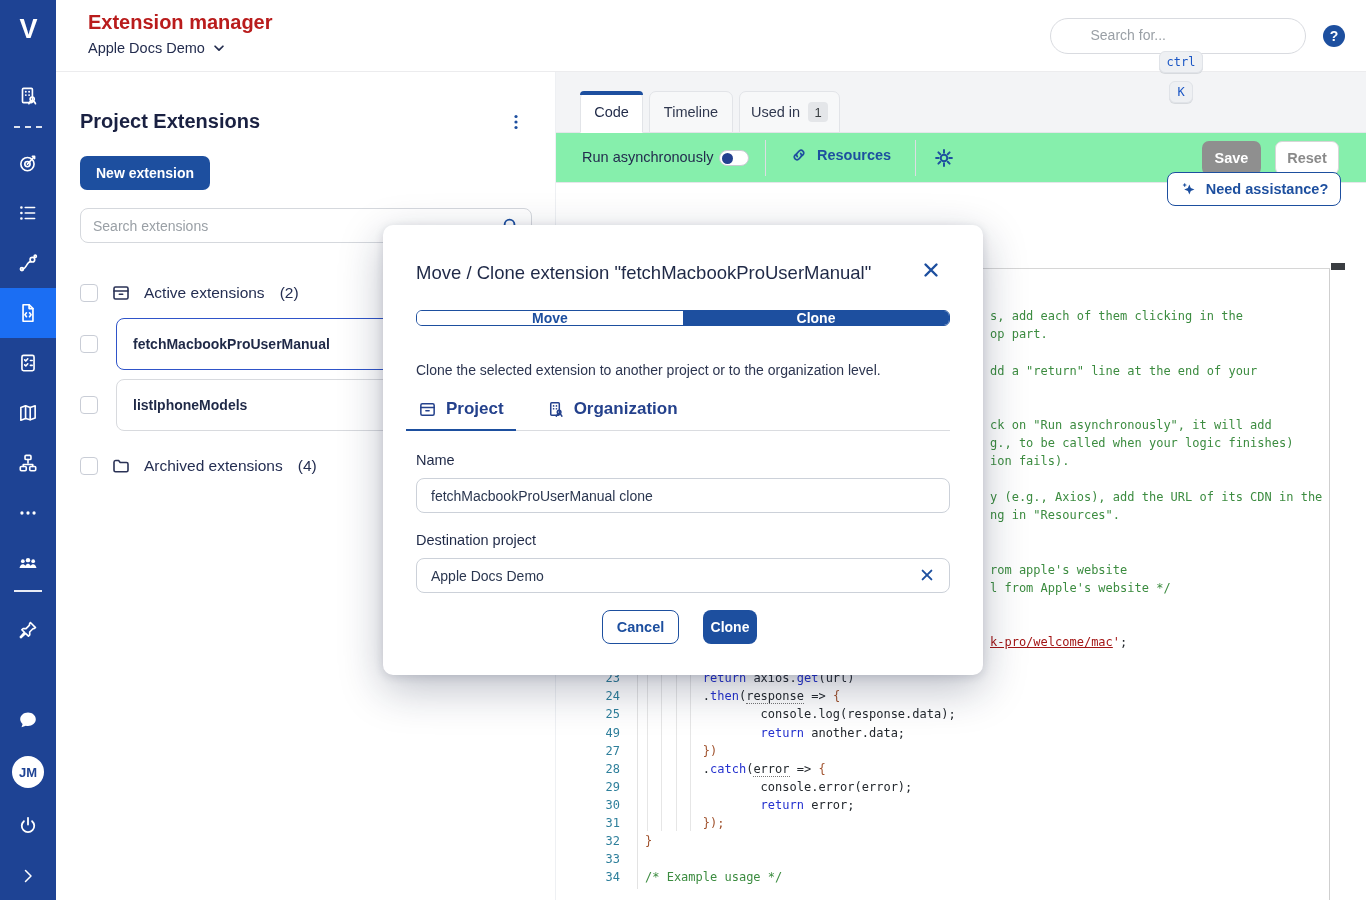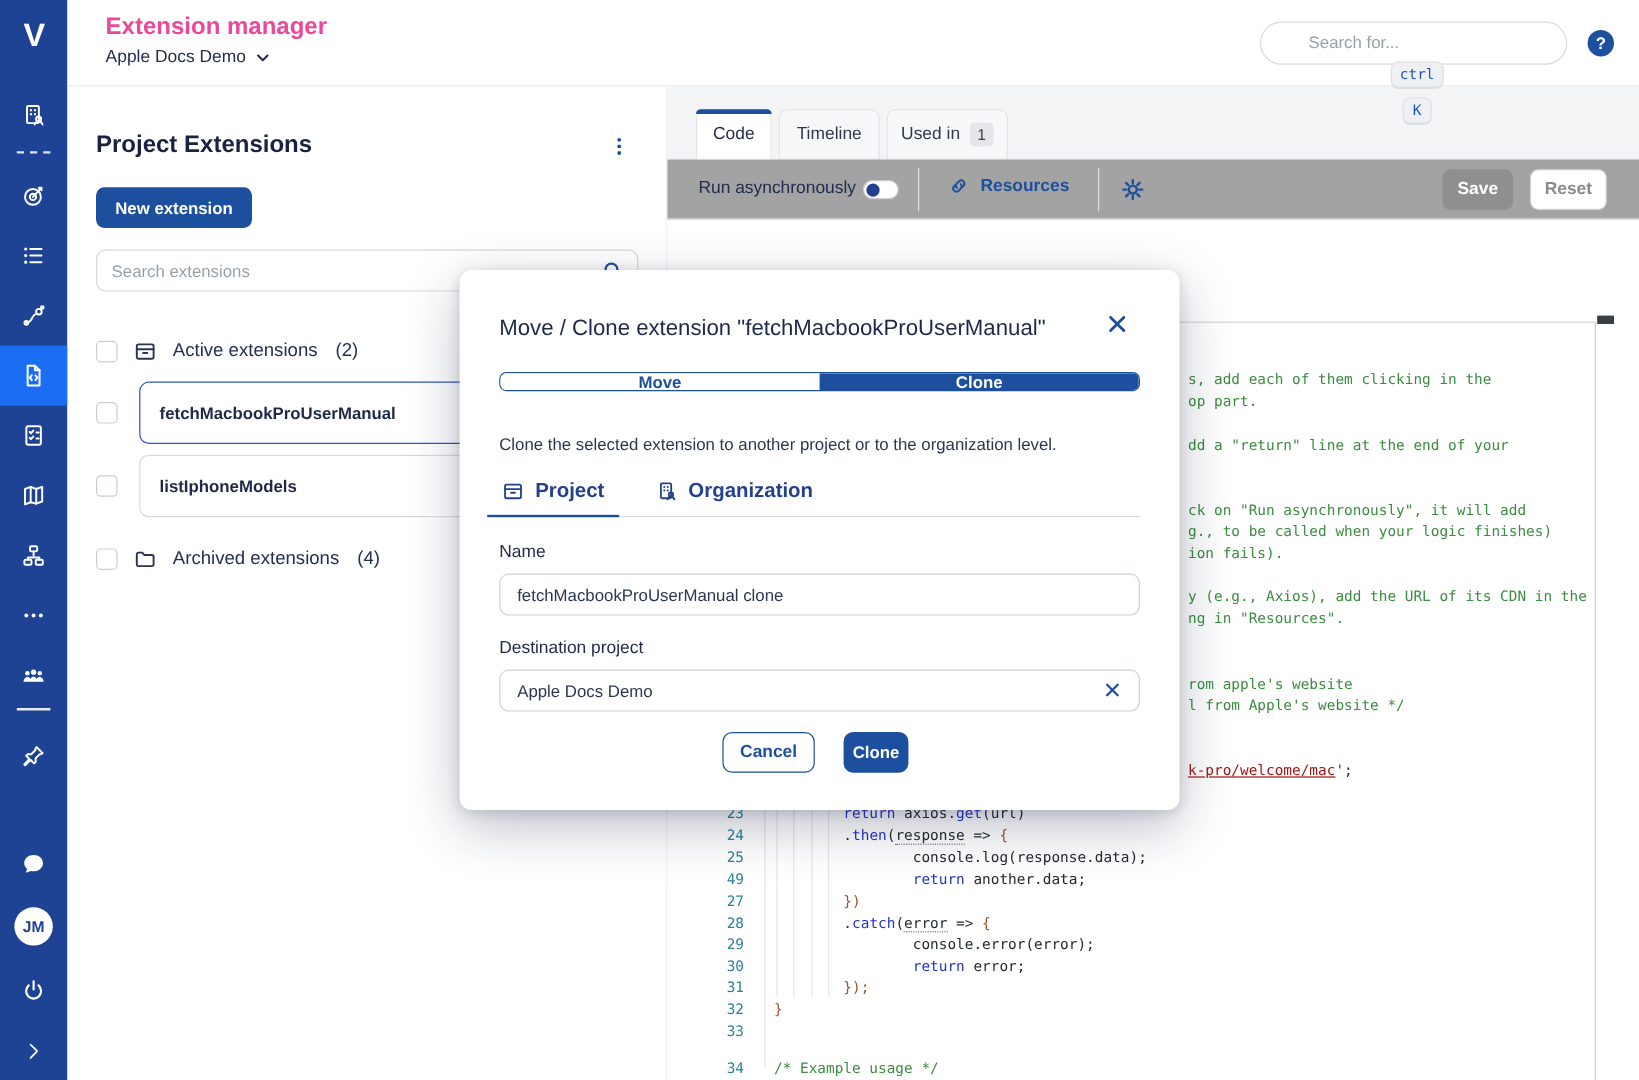--- a/index.html
+++ b/index.html
@@ -16,21 +16,21 @@
   .sic svg .fil { fill:#fff; stroke:none; }
   .sic.active-block { height:50px; background:#1b6ef3; }
   .side-divider-dash { position:absolute; left:14px; width:28px; border-top:2px dashed rgba(255,255,255,.85); }
   .side-divider { position:absolute; left:14px; width:28px; border-top:2px solid rgba(255,255,255,.9); }
   .avatar { position:absolute; left:12px; width:32px; height:32px; border-radius:50%; background:#fff;
             color:#1e4394; font-weight:700; font-size:13px; display:flex; align-items:center; justify-content:center; }
 
   
   .topbar { position:absolute; left:56px; top:0; width:1310px; height:72px; background:#fff;
             border-bottom:1px solid #ececee; z-index:4; }
-  .app-title { position:absolute; left:32px; top:11px; font-size:20px; font-weight:700; color:#ec4899; }
+  .app-title { position:absolute; left:32px; top:11px; font-size:20px; font-weight:700; color:#b91c1c; }
   .proj-select { position:absolute; left:32px; top:40px; display:flex; align-items:center; gap:7px;
                  font-size:14.5px; color:#232c4e; cursor:pointer; }
   .proj-select svg { stroke:#232c4e; fill:none; stroke-width:2; stroke-linecap:round; stroke-linejoin:round; }
   .global-search { position:absolute; left:994px; top:18px; width:256px; height:36px; border:1px solid #d9dbe0;
                    border-radius:18px; background:#fff; display:flex; align-items:center; padding:0 6px 0 12px; gap:8px;flex-direction:column; }
   .global-search svg { stroke:#1d4f9f; fill:none; stroke-width:2; stroke-linecap:round; }
   .global-search input { flex:1; border:none; outline:none; font-size:14px; color:#333; min-width:0;
                          font-family:"Liberation Sans", sans-serif; }
   .global-search input::placeholder { color:#9aa0a6; }
   .kbd { background:#eef0f3; border:1px solid #e0e3e8; border-radius:6px; color:#1a56c5;
@@ -70,21 +70,21 @@
   .main { position:absolute; left:556px; top:72px; width:810px; height:828px; background:#fff; }
   .tabbar { position:absolute; left:0; top:0; width:810px; height:61px; background:#f3f4f6; border-bottom:1px solid #e4e6ea; }
   .tab { position:absolute; bottom:-1px; height:42px; display:flex; align-items:center; justify-content:center;
          gap:8px; font-size:14.5px; color:#30384f; background:#f7f8f9; border:1px solid #e2e4e8;
          border-radius:7px 7px 0 0; cursor:pointer; }
   .tab.active { background:#fff; border-bottom:1px solid #fff; font-weight:500; color:#1f2947; }
   .tab.active::before { content:""; position:absolute; top:-1px; left:-1px; right:-1px; height:4px;
                         background:#1d4f9f; border-radius:7px 7px 0 0; }
   .tab-badge { background:#e4e6e9; border-radius:4px; min-width:20px; height:20px; display:flex;
                align-items:center; justify-content:center; font-size:13px; color:#3c4043; padding:0 4px; }
-  .toolbar { position:absolute; left:0; top:61px; width:810px; height:50px; background:#a3a3a3; border-bottom:1px solid #e5e6ea; }
+  .toolbar { position:absolute; left:0; top:61px; width:810px; height:50px; background:#86efac; border-bottom:1px solid #e5e6ea; }
   .tb-label { position:absolute; left:26px; top:16px; font-size:14.5px; color:#232c4e; }
   .toggle { position:absolute; left:163px; top:17px; width:30px; height:16px; border:1px solid #c8cbd2;
             border-radius:9px; background:#fff; cursor:pointer; }
   .toggle .knob { position:absolute; left:2px; top:1.5px; width:11px; height:11px; border-radius:50%; background:#23408f; }
   .tb-divider { position:absolute; top:7px; height:36px; border-left:1px solid #dcdee3; }
   .tb-link { position:absolute; left:234px; top:13px; display:flex; align-items:center; gap:9px;
              color:#1d4f9f; font-size:14.5px; font-weight:700; cursor:pointer; }
   .tb-link svg, .gear svg { stroke:#1d4f9f; fill:none; stroke-width:1.8; stroke-linecap:round; stroke-linejoin:round; }
   .gear { position:absolute; left:377px; top:14px; width:22px; height:22px; cursor:pointer; }
   .btn-save { position:absolute; left:646px; top:8px; width:59px; height:34px; background:#8f8f8f; color:#fff;
@@ -352,40 +352,47 @@
       <div class="gear">
         <svg width="22" height="22" viewBox="0 0 20 20">
             <circle cx="10" cy="10" r="3"></circle>
             <path d="M10 2.8v2.4M10 14.8v2.4M2.8 10h2.4M14.8 10h2.4M4.9 4.9l1.7 1.7M13.4 13.4l1.7 1.7M15.1 4.9l-1.7 1.7M6.6 13.4l-1.7 1.7"></path>
           </svg>
       </div>
       <button class="btn-save" disabled="">Save</button>
       <button class="btn-reset">Reset</button>
     </div>
 
+    <div class="assist">
+      <svg width="17" height="17" viewBox="0 0 20 20">
+          <path d="M11 4l1.7 4.3L17 10l-4.3 1.7L11 16l-1.7-4.3L5 10l4.3-1.7z"></path>
+          <path d="M5.5 3.2v3M4 4.7h3" stroke="#1d4f9f" stroke-width="1.4" fill="none" stroke-linecap="round"></path>
+        </svg>
+      <span>Need assistance?</span>
+    </div>
 
     <div class="editor">
       <div class="gutter-line"></div>
       <div class="indent-guide" style="left:67px"></div>
       <div class="indent-guide" style="left:81px"></div>
       <div class="indent-guide" style="left:96px"></div>
       <div class="indent-guide" style="left:110px"></div>
       <div class="code-lines">
           <div class="code-row" style="top: 398.2px;"><span class="line-num">23</span><span class="line-code"><span class="tk-p">        </span><span class="tk-k">return</span><span class="tk-p"> axios.</span><span class="tk-k">get</span><span class="tk-p">(url)</span></span></div>
           <div class="code-row" style="top: 416.3px;"><span class="line-num">24</span><span class="line-code"><span class="tk-p">        .</span><span class="tk-k">then</span><span class="tk-p">(</span><span class="tk-u">response</span><span class="tk-p"> =&gt; </span><span class="tk-b">{</span></span></div>
           <div class="code-row" style="top: 434.4px;"><span class="line-num">25</span><span class="line-code"><span class="tk-p">                console.log(response.data)</span><span class="tk-p">;</span></span></div>
           <div class="code-row" style="top: 452.5px;"><span class="line-num">49</span><span class="line-code"><span class="tk-p">                </span><span class="tk-k">return</span><span class="tk-p"> another.data;</span></span></div>
           <div class="code-row" style="top: 470.6px;"><span class="line-num">27</span><span class="line-code"><span class="tk-p">        </span><span class="tk-b">})</span></span></div>
           <div class="code-row" style="top: 488.7px;"><span class="line-num">28</span><span class="line-code"><span class="tk-p">        .</span><span class="tk-k">catch</span><span class="tk-p">(</span><span class="tk-u">error</span><span class="tk-p"> =&gt; </span><span class="tk-b">{</span></span></div>
           <div class="code-row" style="top: 506.8px;"><span class="line-num">29</span><span class="line-code"><span class="tk-p">                console.error(error);</span></span></div>
           <div class="code-row" style="top: 524.9px;"><span class="line-num">30</span><span class="line-code"><span class="tk-p">                </span><span class="tk-k">return</span><span class="tk-p"> error;</span></span></div>
           <div class="code-row" style="top: 543px;"><span class="line-num">31</span><span class="line-code"><span class="tk-p">        </span><span class="tk-b">});</span></span></div>
           <div class="code-row" style="top: 561.1px;"><span class="line-num">32</span><span class="line-code"><span class="tk-b">}</span></span></div>
           <div class="code-row" style="top: 579.2px;"><span class="line-num">33</span><span class="line-code"></span></div>
-          <div class="code-row" style="top: 597.3px; margin-top: 13px;"><span class="line-num">34</span><span class="line-code"><span class="tk-c">/* Example usage */</span></span></div>
+          <div class="code-row" style="top: 597.3px;"><span class="line-num">34</span><span class="line-code"><span class="tk-c">/* Example usage */</span></span></div>
           <div class="code-row" style="top: 36.2px;"><span class="frag-text"><span class="tk-c">s, add each of them clicking in the</span></span></div>
           <div class="code-row" style="top: 54.3px;"><span class="frag-text"><span class="tk-c">op part.</span></span></div>
           <div class="code-row" style="top: 90.5px;"><span class="frag-text"><span class="tk-c">dd a "return" line at the end of your</span></span></div>
           <div class="code-row" style="top: 144.8px;"><span class="frag-text"><span class="tk-c">ck on "Run asynchronously", it will add</span></span></div>
           <div class="code-row" style="top: 162.9px;"><span class="frag-text"><span class="tk-c">g., to be called when your logic finishes)</span></span></div>
           <div class="code-row" style="top: 181px;"><span class="frag-text"><span class="tk-c">ion fails).</span></span></div>
           <div class="code-row" style="top: 217.2px;"><span class="frag-text"><span class="tk-c">y (e.g., Axios), add the URL of its CDN in the</span></span></div>
           <div class="code-row" style="top: 235.3px;"><span class="frag-text"><span class="tk-c">ng in "Resources".</span></span></div>
           <div class="code-row" style="top: 289.6px;"><span class="frag-text"><span class="tk-c">rom apple's website</span></span></div>
           <div class="code-row" style="top: 307.7px;"><span class="frag-text"><span class="tk-c">l from Apple's website */</span></span></div>

